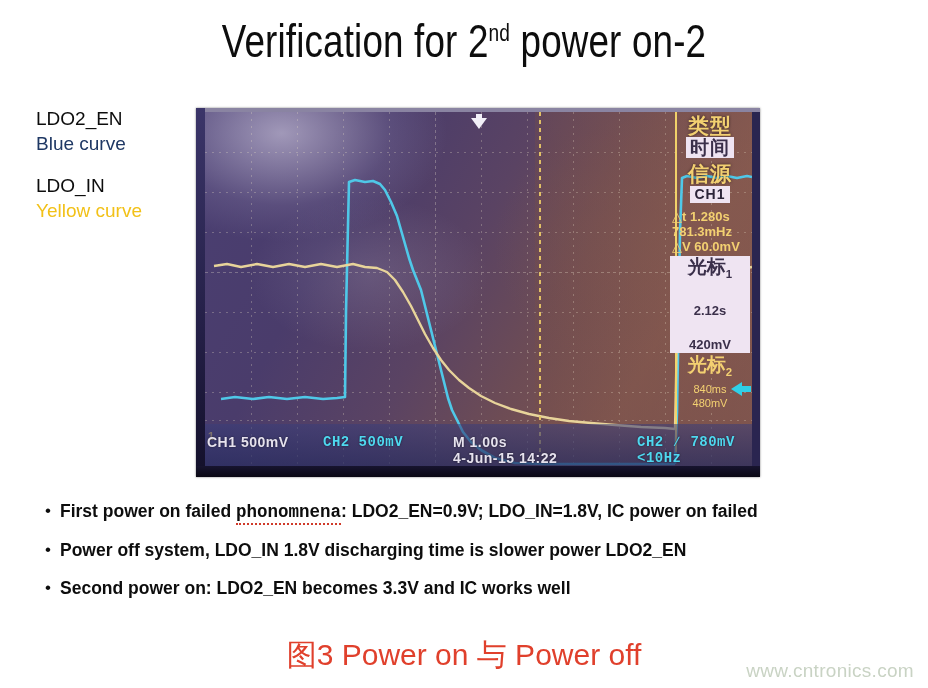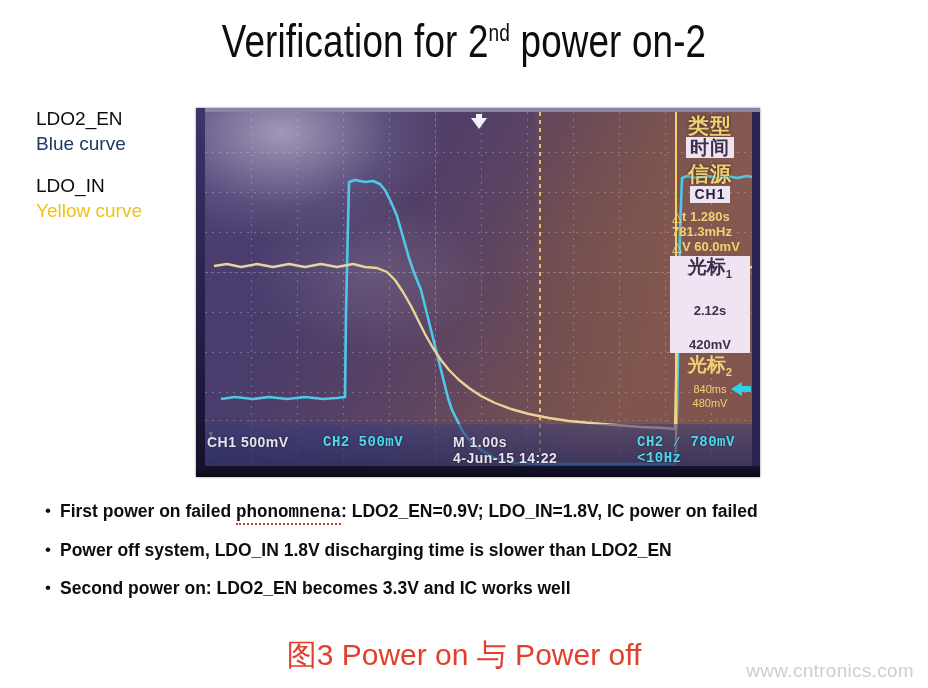--- a/index.html
+++ b/index.html
@@ -249,21 +249,21 @@
     <div class="bezel-bottom"></div>
   </div>
 
   <div class="bullets">
     <div class="bullet">
       <div class="bdot">•</div>
       <div class="btext"><span>First power on failed </span><span class="misspell">phonomnena</span><span>: LDO2_EN=0.9V; LDO_IN=1.8V, IC power on failed</span></div>
     </div>
     <div class="bullet">
       <div class="bdot">•</div>
-      <div class="btext">Power off system,  LDO_IN 1.8V discharging time is slower than LDO2_EN</div>
+      <div class="btext">Power off system,  LDO_IN 1.8V discharging time is slower power LDO2_EN</div>
     </div>
     <div class="bullet">
       <div class="bdot">•</div>
       <div class="btext">Second power on: LDO2_EN becomes 3.3V and IC works well</div>
     </div>
   </div>
 
   <div class="caption">图3 Power on  与  Power off</div>
 
   <div class="watermark">www.cntronics.com</div>

